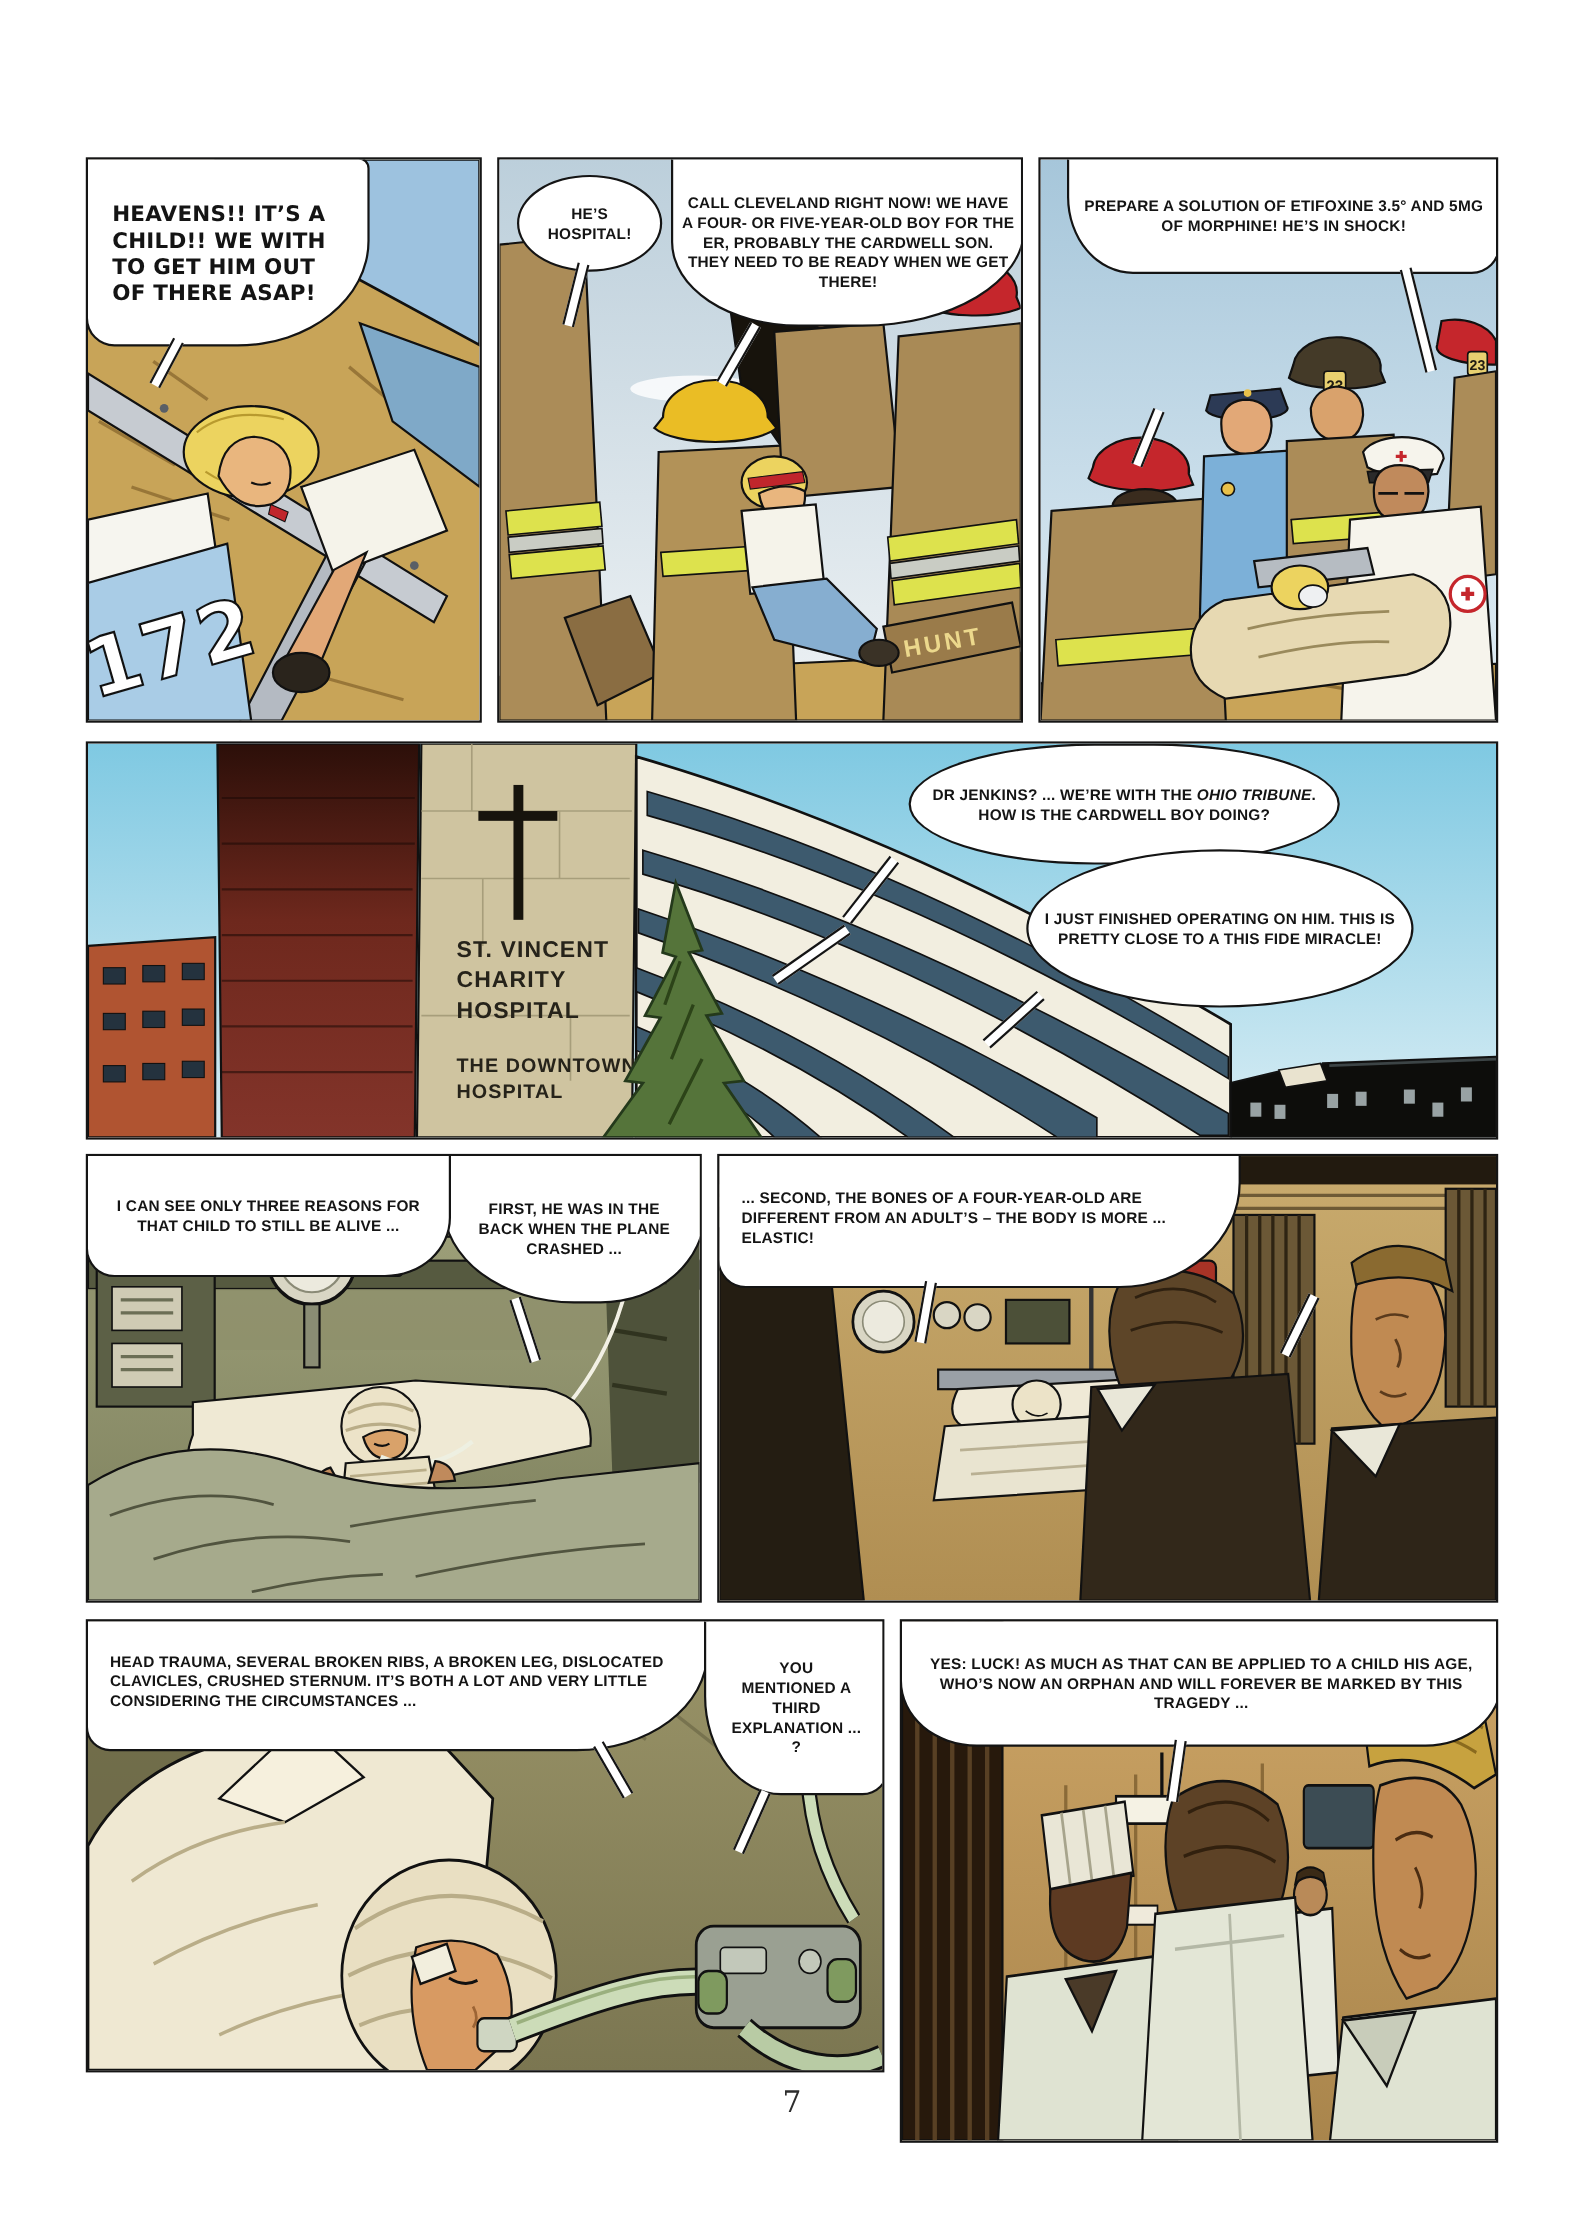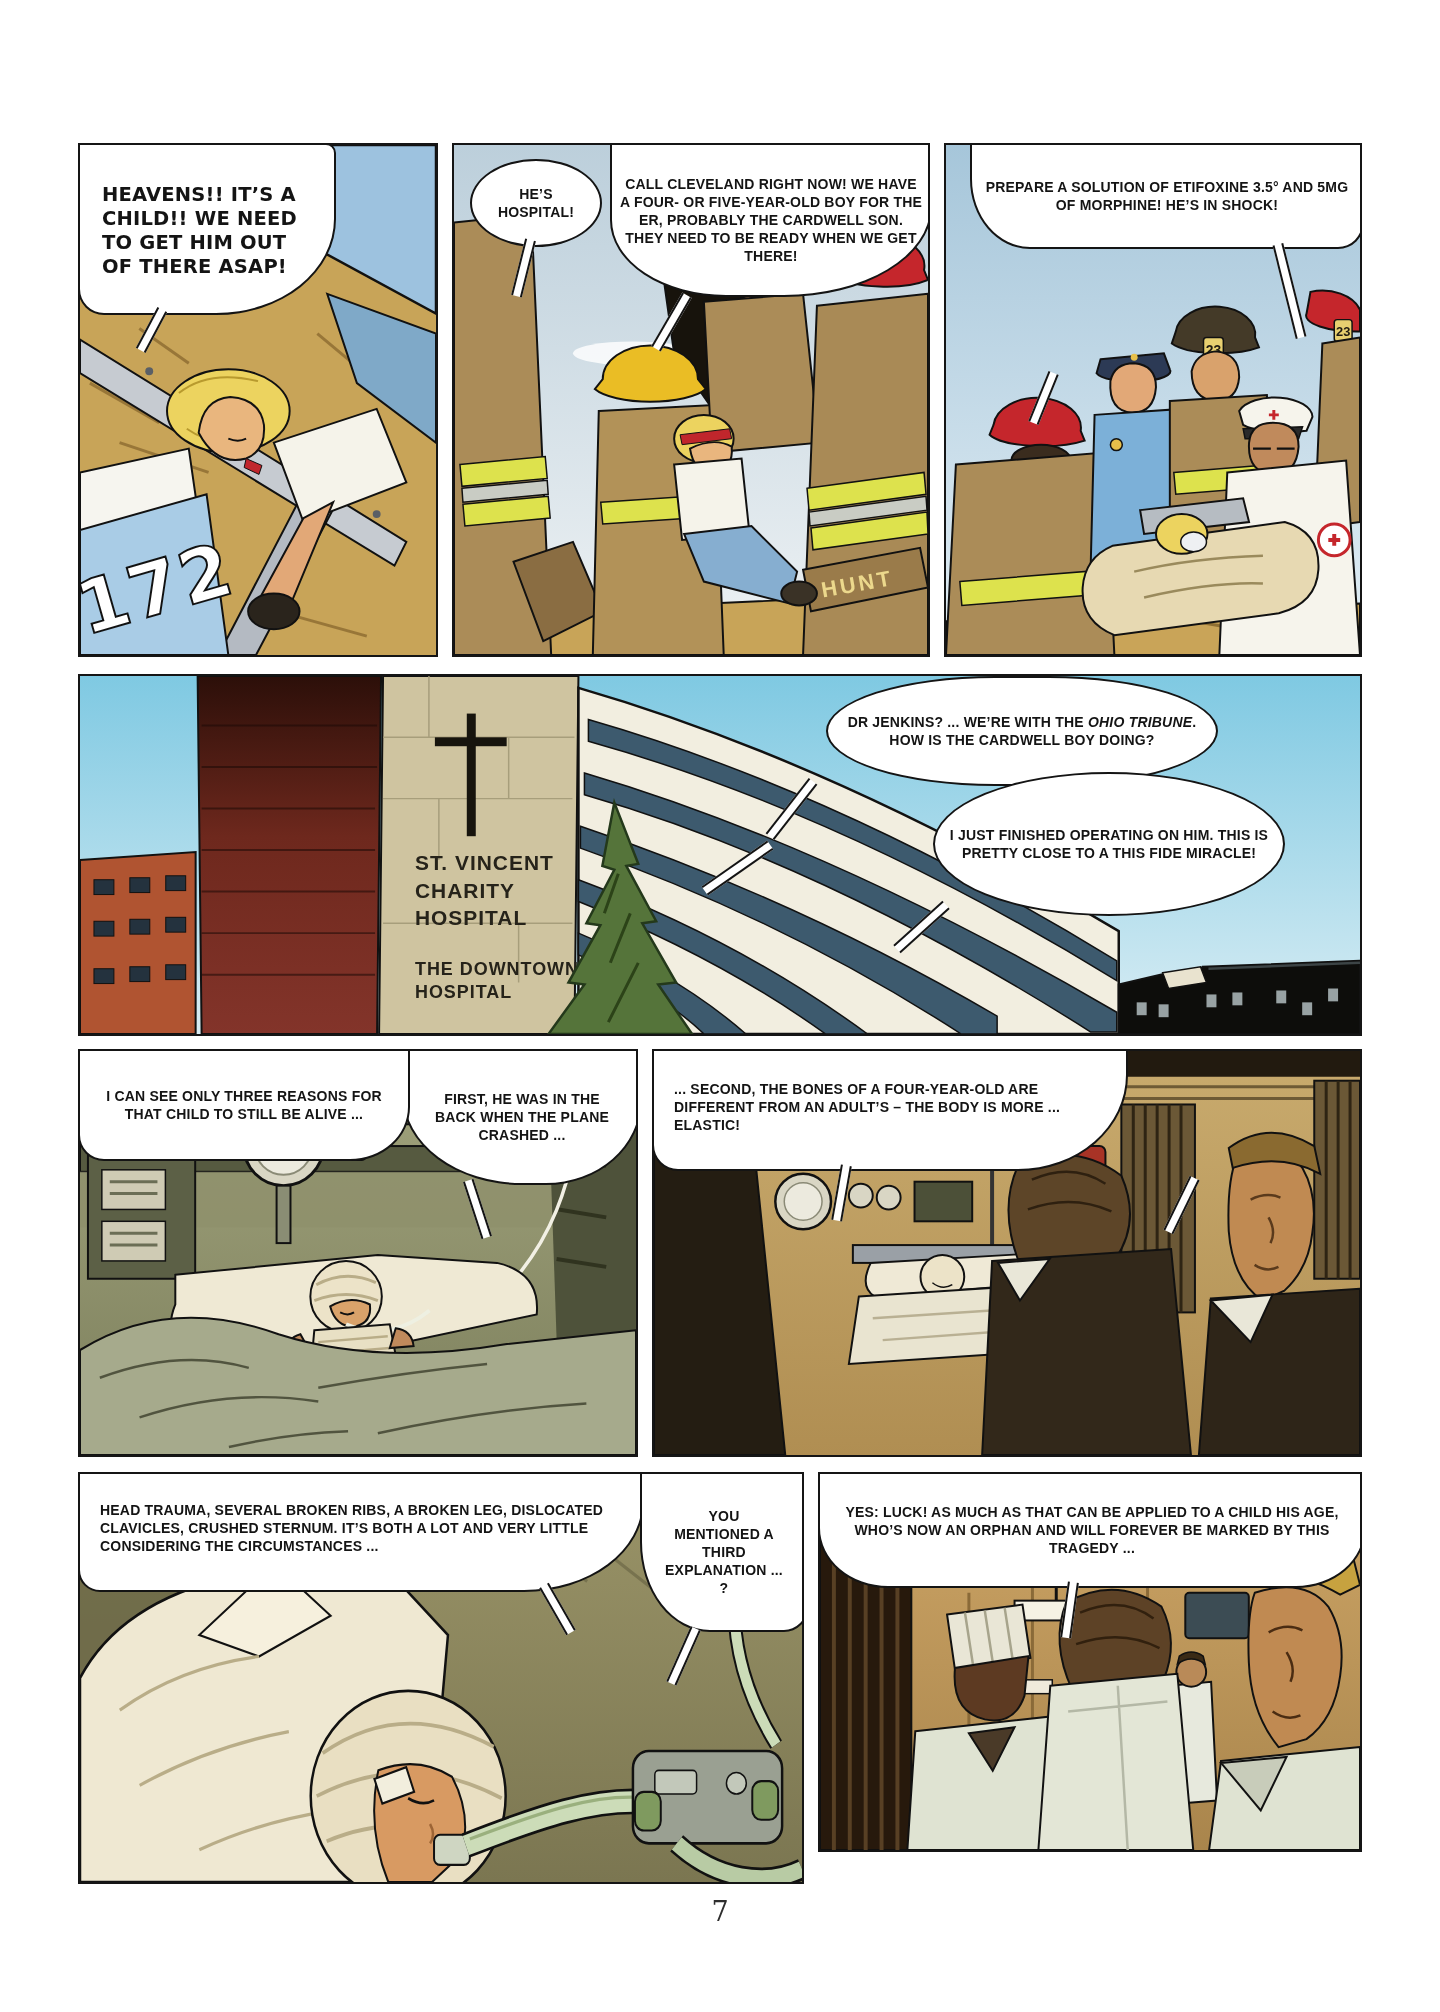--- a/index.html
+++ b/index.html
@@ -38,21 +38,21 @@
       <path d="M150,296 q10,4 18,0" stroke="#111" stroke-width="2" fill="none"></path>
       <path d="M168,316 l16,7 l-3,9 l-15,-7 Z" fill="#c0262c" stroke="#111" stroke-width="1"></path>
       <path d="M196,300 L300,266 L330,340 L226,380 Z" fill="#f5f3ea" stroke="#111" stroke-width="2"></path>
       <path d="M226,376 L256,360 L210,470 L180,460 Z" fill="#e2a877" stroke="#111" stroke-width="2"></path>
       <ellipse cx="196" cy="470" rx="26" ry="18" fill="#2a241c" stroke="#111" stroke-width="2"></ellipse>
       <path d="M0,330 L110,306 L140,514 L0,514 Z" fill="#f6f5ef" stroke="#111" stroke-width="2"></path>
       <path d="M0,388 L128,352 L150,514 L0,514 Z" fill="#a9cce6" stroke="#111" stroke-width="2"></path>
       <text x="6" y="494" transform="rotate(-16 6 494)" font-family="DejaVu Sans, sans-serif" font-weight="bold" font-size="74" fill="#ffffff" stroke="#111" stroke-width="2" letter-spacing="2">172</text>
     </svg>
     <div class="bubble cap1" style="left:-2px;top:-2px;width:258px;height:172px">
-      <div class="bt left" style="padding:4px 12px 0 22px">HEAVENS!! IT’S A CHILD!! WE NEED TO GET HIM OUT OF THERE ASAP!</div>
+      <div class="bt left" style="padding:4px 12px 0 22px">HEAVENS!! IT’S A CHILD!! WE WITH TO GET HIM OUT OF THERE ASAP!</div>
     </div>
     <div class="tline" style="left:66px;top:162px;height:46px;transform:rotate(28deg)"></div>
   </div>
 
   <div class="panel" style="left:452px;top:143px;width:478px;height:514px">
     <svg viewBox="0 0 478 514" preserveAspectRatio="none">
       <defs>
         <linearGradient id="g2" x1="0" y1="0" x2="0" y2="1">
             <stop offset="0" stop-color="#bccfdb"></stop>
             <stop offset="1" stop-color="#eef2f4"></stop>
@@ -366,21 +366,21 @@
     <div class="bubble" style="left:-2px;top:-2px;width:566px;height:120px;border-radius:0 0 120px 22px / 0 0 90px 22px">
       <div class="bt left" style="padding:0 16px 8px 20px">HEAD TRAUMA, SEVERAL BROKEN RIBS, A BROKEN LEG, DISLOCATED CLAVICLES, CRUSHED STERNUM. IT’S BOTH A LOT AND VERY LITTLE CONSIDERING THE CIRCUMSTANCES ...</div>
     </div>
     <div class="tline" style="left:472px;top:108px;height:54px;transform:rotate(-30deg)"></div>
     <div class="bubble" style="left:560px;top:-2px;width:168px;height:160px;border-radius:0 0 24px 70px / 0 0 24px 90px">
       <div class="bt" style="max-width:120px">YOU MENTIONED A THIRD EXPLANATION ... ?</div>
     </div>
     <div class="tline" style="left:598px;top:152px;height:60px;transform:rotate(24deg)"></div>
   </div>
 
-  <div class="panel" style="left:818px;top:1472px;width:544px;height:380px">
+  <div class="panel" style="left:818px;top:1472px;width:544px;height:476px">
     <svg viewBox="0 0 544 380" preserveAspectRatio="none">
       <defs>
         <linearGradient id="g8" x1="0" y1="0" x2="0" y2="1">
             <stop offset="0" stop-color="#cda566"></stop>
             <stop offset="1" stop-color="#a9854c"></stop>
           </linearGradient>
       </defs>
       <rect x="0" y="0" width="544" height="380" fill="url(#g8)"></rect>
       <rect x="0" y="0" width="92" height="380" fill="#27190c" stroke="#111" stroke-width="2"></rect>
       <path d="M14,0 v380 M30,0 v380 M46,0 v380 M62,0 v380 M78,0 v380" stroke="#584024" stroke-width="4"></path>

